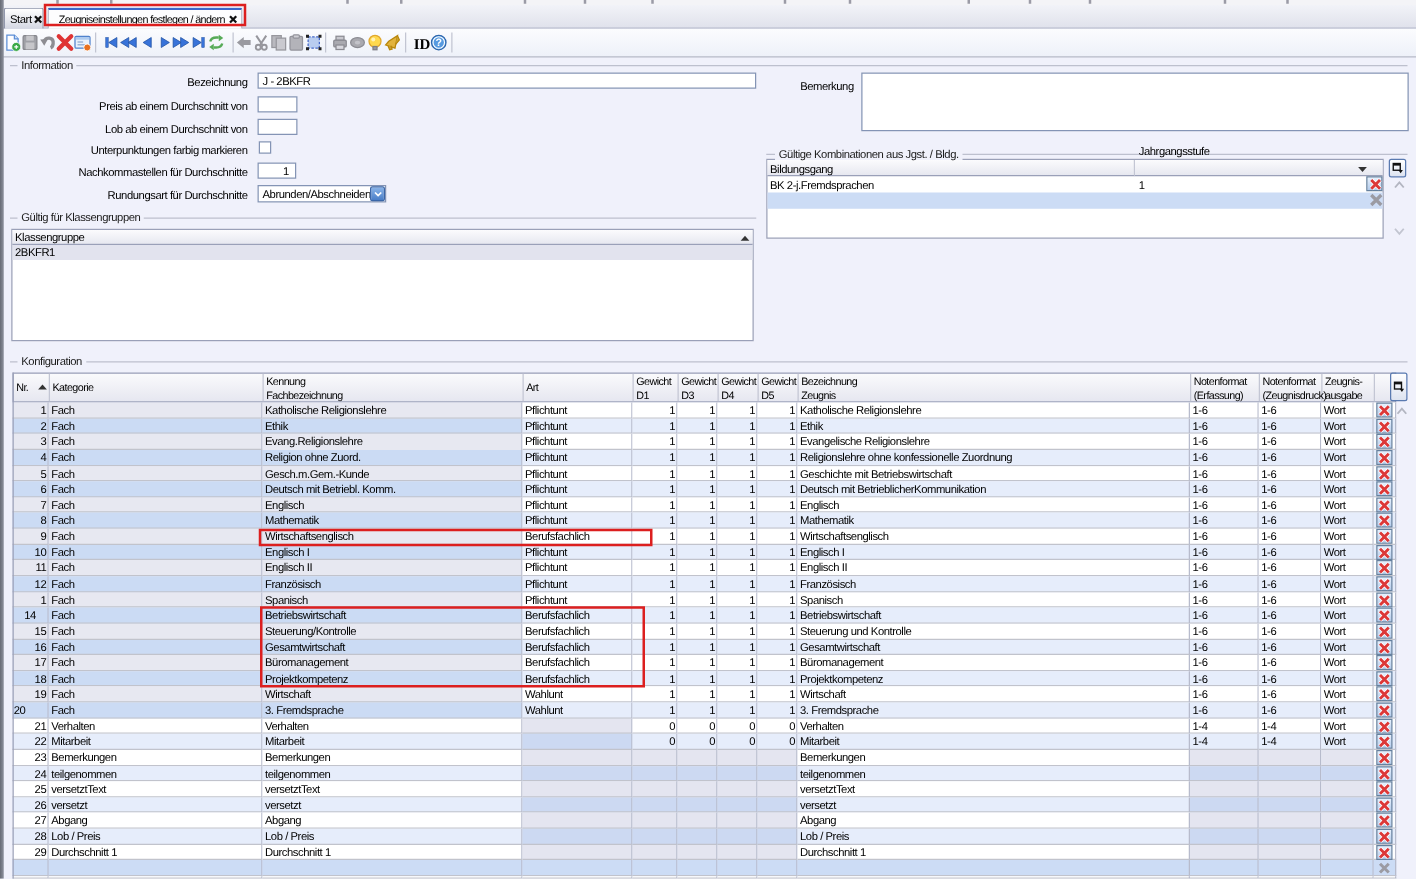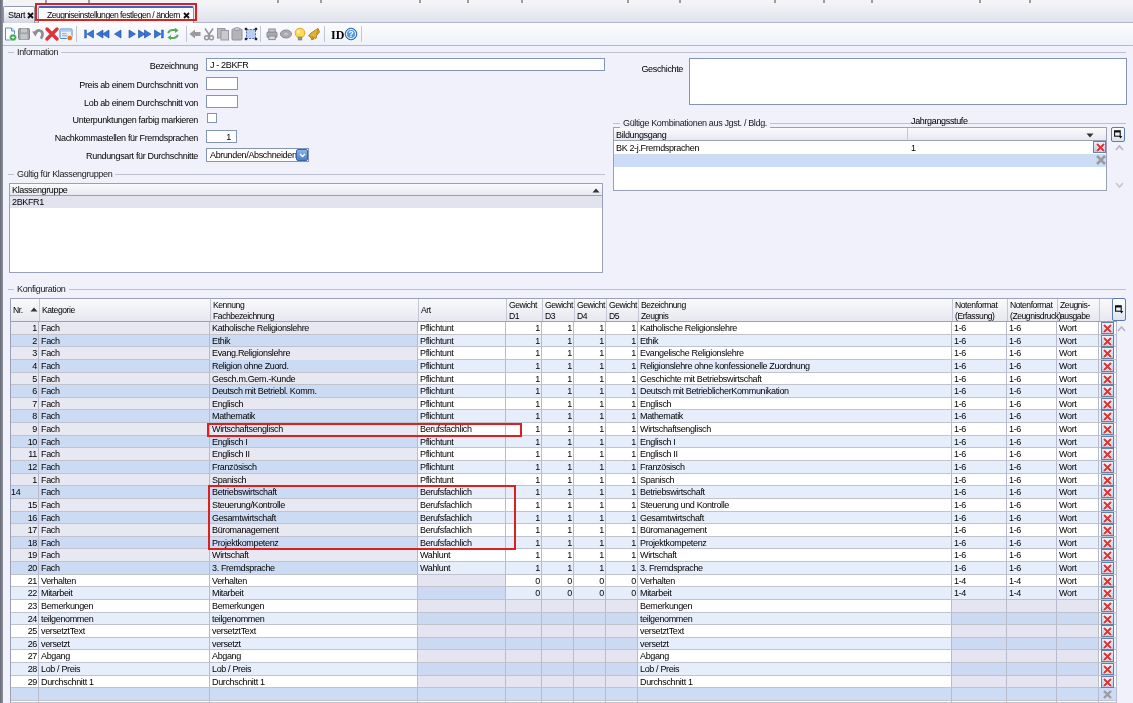--- a/index.html
+++ b/index.html
@@ -153,29 +153,29 @@
 <div class="gline" style="left:8px;top:52px;width:1118px"></div>
 <div class="gtit" style="left:14px;top:47px">Information</div>
 <div class="lbl" style="right:935px;top:61px">Bezeichnung</div>
 <div class="inp" style="left:206px;top:58px;width:399px;height:13px;line-height:12px;padding-left:3px">J - 2BKFR</div>
 <div class="lbl" style="right:935px;top:80px">Preis ab einem Durchschnitt von</div>
 <div class="inp" style="left:206px;top:77px;width:32px;height:13px"></div>
 <div class="lbl" style="right:935px;top:98px">Lob ab einem Durchschnitt von</div>
 <div class="inp" style="left:206px;top:95px;width:32px;height:13px"></div>
 <div class="lbl" style="right:935px;top:115px">Unterpunktungen farbig markieren</div>
 <div class="inp" style="left:207px;top:113px;width:10px;height:10px"></div>
-<div class="lbl" style="right:935px;top:133px">Nachkommastellen für Fremdsprachen</div>
+<div class="lbl" style="right:935px;top:133px">Nachkommastellen für Durchschnitte</div>
 <div class="inp" style="left:206px;top:130px;width:31px;height:13px;text-align:right;padding-right:5px;line-height:12px">1</div>
 <div class="lbl" style="right:935px;top:151px">Rundungsart für Durchschnitte</div>
 <div class="inp" style="left:206px;top:148px;width:103px;height:14px;line-height:13px;padding-left:3px">Abrunden/Abschneiden</div>
 <div class="ab" style="left:296px;top:149px;width:12px;height:12px;background:linear-gradient(#8ab4e8,#4a7ec8);border:1px solid #3a66a8;border-radius:2px"></div>
 <svg style="left:299px;top:153px" width="7" height="5" viewBox="0 0 7 5">
     <path d="M1 1L3.5 3.5L6 1" stroke="#fff" stroke-width="1.4" fill="none"></path>
   </svg>
-<div class="lbl" style="right:450px;top:64px">Geschichte</div>
+<div class="lbl" style="right:450px;top:64px">Bemerkung</div>
 <div class="inp" style="left:689px;top:58px;width:438px;height:47px"></div>
 <div class="gline" style="left:613px;top:123px;width:513px"></div>
 <div class="gtit" style="left:620px;top:118px">Gültige Kombinationen aus Jgst. / Bldg.</div>
 <div class="ab" style="left:613px;top:127px;width:494px;height:64px;background:#fff;border:1px solid #9aa0b8"></div>
 <div class="ab hdr" style="left:614px;top:128px;width:294px;height:13px;border-bottom:1px solid #9aa0b8"></div>
 <div class="ab hdr" style="left:908px;top:128px;width:198px;height:13px;border-bottom:1px solid #9aa0b8;border-right:none"></div>
 <div class="cell" style="left:615px;top:129px;width:100px;border:none">Bildungsgang</div>
 <div class="cell" style="left:910px;top:115px;width:120px;border:none">Jahrgangsstufe</div>
 <svg style="left:1086px;top:133px" width="8" height="5" viewBox="0 0 8 5">
     <path d="M0.5 0.5 L4 4.5 L7.5 0.5 z" fill="#333"></path>
@@ -470,21 +470,21 @@
 <div class="cell" style="left:638px;top:474px;width:314px;height:12px;background:#ffffff;padding:0 1px 0 2px;line-height:12px;border-bottom:1px solid #c1c3cc">Spanisch</div>
 <div class="cell" style="left:952px;top:474px;width:55px;height:12px;background:#ffffff;padding:0 1px 0 2px;line-height:12px;border-bottom:1px solid #c1c3cc">1-6</div>
 <div class="cell" style="left:1007px;top:474px;width:50px;height:12px;background:#ffffff;padding:0 1px 0 2px;line-height:12px;border-bottom:1px solid #c1c3cc">1-6</div>
 <div class="cell" style="left:1057px;top:474px;width:42px;height:12px;background:#ffffff;padding:0 1px 0 2px;line-height:12px;border-bottom:1px solid #c1c3cc">Wort</div>
 <div class="cell" style="left:1099px;top:474px;width:18px;height:12px;background:#ffffff;padding:0 1px 0 2px;line-height:12px;border-bottom:1px solid #c1c3cc"></div>
 <div class="xbtn" style="left:1101px;top:474px"></div>
 <svg style="left:1102px;top:475px" width="11" height="11" viewBox="0 0 11 11">
     <path d="M2 2L9 9M9 2L2 9" stroke="#fff" stroke-width="3.6"></path>
     <path d="M2 2L9 9M9 2L2 9" stroke="#dc3838" stroke-width="2.3"></path>
   </svg>
-<div class="cell" style="left:10px;top:486px;width:29px;height:13px;background:#cbdbf4;padding:0 1px 0 1px;text-align:left;line-height:13px;border-bottom:1px solid #c1c3cc">14</div>
+<div class="cell" style="left:10px;top:486px;width:29px;height:13px;background:#cbdbf4;padding:0 1px 0 1px;text-align:center;line-height:13px;border-bottom:1px solid #c1c3cc">14</div>
 <div class="cell" style="left:39px;top:486px;width:171px;height:13px;background:#cbdbf4;padding:0 1px 0 2px;line-height:13px;border-bottom:1px solid #c1c3cc">Fach</div>
 <div class="cell" style="left:210px;top:486px;width:208px;height:13px;background:#cbdbf4;padding:0 1px 0 2px;line-height:13px;border-bottom:1px solid #c1c3cc">Betriebswirtschaft</div>
 <div class="cell" style="left:418px;top:486px;width:88px;height:13px;background:#e6edfb;padding:0 1px 0 2px;line-height:13px;border-bottom:1px solid #c1c3cc">Berufsfachlich</div>
 <div class="cell" style="left:506px;top:486px;width:36px;height:13px;background:#e6edfb;padding:0 1px 0 1px;text-align:right;line-height:13px;border-bottom:1px solid #c1c3cc">1</div>
 <div class="cell" style="left:542px;top:486px;width:32px;height:13px;background:#e6edfb;padding:0 1px 0 1px;text-align:right;line-height:13px;border-bottom:1px solid #c1c3cc">1</div>
 <div class="cell" style="left:574px;top:486px;width:32px;height:13px;background:#e6edfb;padding:0 1px 0 1px;text-align:right;line-height:13px;border-bottom:1px solid #c1c3cc">1</div>
 <div class="cell" style="left:606px;top:486px;width:32px;height:13px;background:#e6edfb;padding:0 1px 0 1px;text-align:right;line-height:13px;border-bottom:1px solid #c1c3cc">1</div>
 <div class="cell" style="left:638px;top:486px;width:314px;height:13px;background:#e6edfb;padding:0 1px 0 2px;line-height:13px;border-bottom:1px solid #c1c3cc">Betriebswirtschaft</div>
 <div class="cell" style="left:952px;top:486px;width:55px;height:13px;background:#e6edfb;padding:0 1px 0 2px;line-height:13px;border-bottom:1px solid #c1c3cc">1-6</div>
 <div class="cell" style="left:1007px;top:486px;width:50px;height:13px;background:#e6edfb;padding:0 1px 0 2px;line-height:13px;border-bottom:1px solid #c1c3cc">1-6</div>
@@ -578,21 +578,21 @@
 <div class="cell" style="left:638px;top:549px;width:314px;height:13px;background:#ffffff;padding:0 1px 0 2px;line-height:13px;border-bottom:1px solid #c1c3cc">Wirtschaft</div>
 <div class="cell" style="left:952px;top:549px;width:55px;height:13px;background:#ffffff;padding:0 1px 0 2px;line-height:13px;border-bottom:1px solid #c1c3cc">1-6</div>
 <div class="cell" style="left:1007px;top:549px;width:50px;height:13px;background:#ffffff;padding:0 1px 0 2px;line-height:13px;border-bottom:1px solid #c1c3cc">1-6</div>
 <div class="cell" style="left:1057px;top:549px;width:42px;height:13px;background:#ffffff;padding:0 1px 0 2px;line-height:13px;border-bottom:1px solid #c1c3cc">Wort</div>
 <div class="cell" style="left:1099px;top:549px;width:18px;height:13px;background:#ffffff;padding:0 1px 0 2px;line-height:13px;border-bottom:1px solid #c1c3cc"></div>
 <div class="xbtn" style="left:1101px;top:549px"></div>
 <svg style="left:1102px;top:550px" width="11" height="11" viewBox="0 0 11 11">
     <path d="M2 2L9 9M9 2L2 9" stroke="#fff" stroke-width="3.6"></path>
     <path d="M2 2L9 9M9 2L2 9" stroke="#dc3838" stroke-width="2.3"></path>
   </svg>
-<div class="cell" style="left:10px;top:562px;width:29px;height:13px;background:#cbdbf4;padding:0 1px 0 1px;text-align:right;line-height:13px;border-bottom:1px solid #c1c3cc">20</div>
+<div class="cell" style="left:10px;top:562px;width:29px;height:13px;background:#cbdbf4;padding:0 1px 0 1px;text-align:left;line-height:13px;border-bottom:1px solid #c1c3cc">20</div>
 <div class="cell" style="left:39px;top:562px;width:171px;height:13px;background:#cbdbf4;padding:0 1px 0 2px;line-height:13px;border-bottom:1px solid #c1c3cc">Fach</div>
 <div class="cell" style="left:210px;top:562px;width:208px;height:13px;background:#cbdbf4;padding:0 1px 0 2px;line-height:13px;border-bottom:1px solid #c1c3cc">3. Fremdsprache</div>
 <div class="cell" style="left:418px;top:562px;width:88px;height:13px;background:#e6edfb;padding:0 1px 0 2px;line-height:13px;border-bottom:1px solid #c1c3cc">Wahlunt</div>
 <div class="cell" style="left:506px;top:562px;width:36px;height:13px;background:#e6edfb;padding:0 1px 0 1px;text-align:right;line-height:13px;border-bottom:1px solid #c1c3cc">1</div>
 <div class="cell" style="left:542px;top:562px;width:32px;height:13px;background:#e6edfb;padding:0 1px 0 1px;text-align:right;line-height:13px;border-bottom:1px solid #c1c3cc">1</div>
 <div class="cell" style="left:574px;top:562px;width:32px;height:13px;background:#e6edfb;padding:0 1px 0 1px;text-align:right;line-height:13px;border-bottom:1px solid #c1c3cc">1</div>
 <div class="cell" style="left:606px;top:562px;width:32px;height:13px;background:#e6edfb;padding:0 1px 0 1px;text-align:right;line-height:13px;border-bottom:1px solid #c1c3cc">1</div>
 <div class="cell" style="left:638px;top:562px;width:314px;height:13px;background:#e6edfb;padding:0 1px 0 2px;line-height:13px;border-bottom:1px solid #c1c3cc">3. Fremdsprache</div>
 <div class="cell" style="left:952px;top:562px;width:55px;height:13px;background:#e6edfb;padding:0 1px 0 2px;line-height:13px;border-bottom:1px solid #c1c3cc">1-6</div>
 <div class="cell" style="left:1007px;top:562px;width:50px;height:13px;background:#e6edfb;padding:0 1px 0 2px;line-height:13px;border-bottom:1px solid #c1c3cc">1-6</div>

